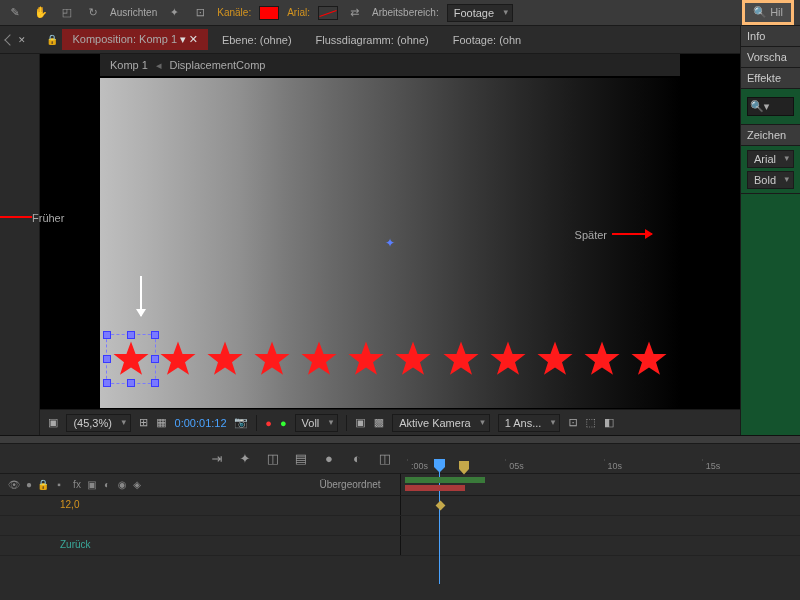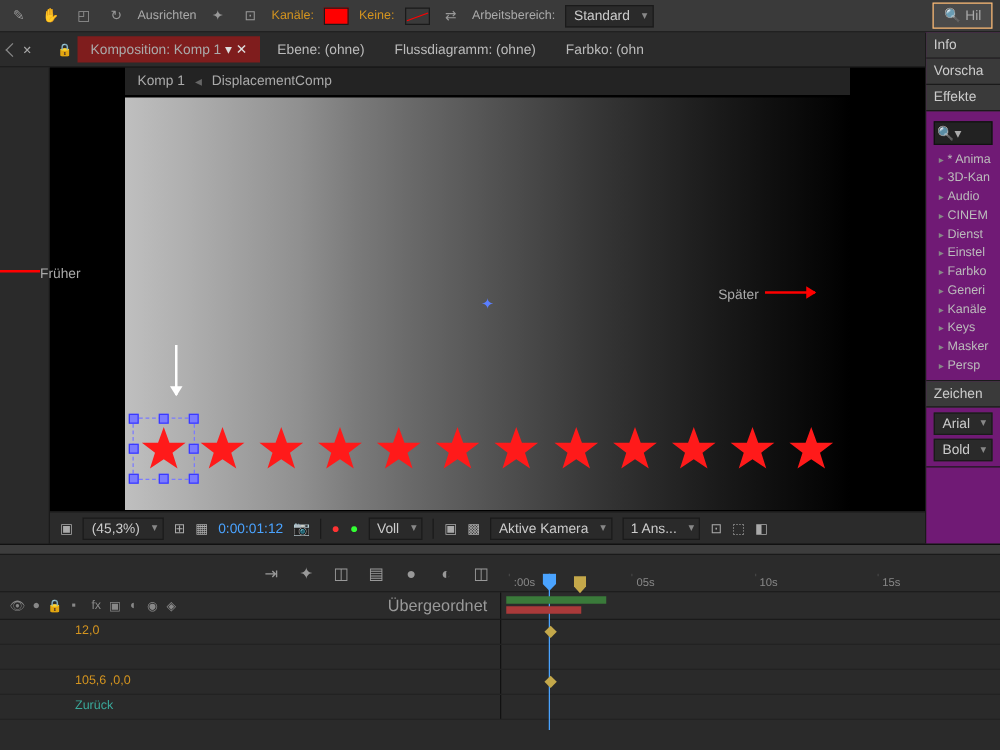--- a/index.html
+++ b/index.html
@@ -6,21 +6,21 @@
 body{background:#262626;width:800px;height:600px;overflow:hidden;position:relative}
 .topbar{height:26px;background:#3a3a3a;border-bottom:1px solid #1a1a1a;display:flex;align-items:center;padding:0 6px;gap:8px}
 .topbar .ico{width:18px;height:18px;display:flex;align-items:center;justify-content:center;color:#999}
 .lbl-sm{font-size:10px}
 .swatch{width:20px;height:14px;border:1px solid #1a1a1a}
 .swatch.red{background:#f00}
 .swatch.none{background:#3a3a3a;position:relative}
 .swatch.none::after{content:"";position:absolute;left:0;top:6px;right:0;height:1px;background:#f00;transform:rotate(-20deg)}
 .dd{background:#2a2a2a;border:1px solid #1a1a1a;padding:2px 18px 2px 6px;font-size:11px;color:#ccc;position:relative}
 .dd::after{content:"▾";position:absolute;right:4px;top:2px;font-size:9px;color:#888}
-.btn-hil{margin-left:auto;background:#4a4a4a;padding:3px 8px;border:1px solid #fdba74}
+.btn-hil{margin-left:auto;background:#4a4a4a;padding:3px 8px;border:3px solid #fdba74}
 .row2{height:28px;background:#2b2b2b;border-bottom:1px solid #1a1a1a;display:flex}
 .row2-l{width:40px;display:flex;align-items:center;gap:4px;padding:0 6px}
 .row2-r{flex:1;display:flex;align-items:center;gap:4px;padding:0 6px}
 .arr{width:8px;height:8px;border-left:1px solid #888;border-bottom:1px solid #888;transform:rotate(45deg)}
 .tab{padding:4px 10px;font-size:11px;color:#bbb}
 .tab.act{background:#7f1d1d;color:#ddd}
 .lock{font-size:10px}
 .crumb{height:22px;background:#232323;display:flex;align-items:center;padding:0 10px;gap:8px;font-size:11px;margin-left:60px;margin-right:60px}
 .crumb .sep{color:#666}
 .main{position:absolute;left:0;top:54px;right:60px;bottom:165px;display:flex}
@@ -37,21 +37,21 @@
 .arrow-d{position:absolute;width:2px;height:40px;background:#fff}
 .arrow-d::after{content:"";position:absolute;bottom:-1px;left:-4px;border-top:8px solid #fff;border-left:5px solid transparent;border-right:5px solid transparent}
 .center-mark{position:absolute;left:50%;top:50%;transform:translate(-50%,-50%);color:#5b7fff;font-size:12px}
 .stars{position:absolute;bottom:28px;left:10px;right:10px;display:flex;justify-content:space-between}
 .star{width:42px;height:42px}
 .star svg{width:100%;height:100%}
 .sel-box{position:absolute;border:1px dashed #7a7aff}
 .handle{position:absolute;width:8px;height:8px;background:#7a7aff;border:1px solid #3a3aff}
 .vtoolbar{height:26px;background:#2b2b2b;border-top:1px solid #1a1a1a;display:flex;align-items:center;padding:0 8px;gap:8px}
 .vtoolbar .sep{width:1px;height:16px;background:#1a1a1a}
-.side{position:absolute;right:0;top:26px;width:60px;bottom:165px;background:#701a75;border-left:1px solid #1a1a1a}
+.side{position:absolute;right:0;top:26px;width:60px;bottom:165px;background:#14532d;border-left:1px solid #1a1a1a}
 .side .panel{border-bottom:1px solid #1a1a1a;padding:4px 6px;font-size:11px;color:#ccc}
 .side .panel.hdr{background:#3a3a3a}
 .side .srch{background:#222;border:1px solid #111;padding:2px;margin:4px 0;display:flex;align-items:center;gap:2px}
 .side ul{list-style:none}
 .side li{padding:2px 0 2px 4px;font-size:10px;color:#bbb;display:flex;align-items:center;gap:3px}
 .side li::before{content:"▸";font-size:8px;color:#888}
 .timeline{position:absolute;left:0;right:0;bottom:0;height:165px;background:#2a2a2a;border-top:1px solid #111}
 .tl-top{height:8px;background:#3d3d3d;border-bottom:1px solid #1a1a1a}
 .tl-tools{height:30px;background:#2b2b2b;border-bottom:1px solid #1a1a1a;display:flex;align-items:center}
 .tl-tools-l{width:200px}
@@ -60,21 +60,21 @@
 .tl-icon{width:18px;height:18px;color:#999;display:flex;align-items:center;justify-content:center;font-size:13px}
 .tl-ruler{position:absolute;inset:0;display:flex;padding-left:4px}
 .tick{position:relative;flex:1;border-left:1px solid #444;font-size:9px;color:#888;padding:2px 0 0 3px}
 .playhead{position:absolute;top:0;bottom:-125px;width:1px;background:#4aa3ff;left:36px}
 .playhead::before{content:"";position:absolute;top:0;left:-5px;width:11px;height:14px;background:#4aa3ff;clip-path:polygon(0 0,100% 0,100% 60%,50% 100%,0 60%)}
 .marker{position:absolute;top:2px;left:56px;width:10px;height:14px;background:#c4a84a;clip-path:polygon(0 0,100% 0,100% 60%,50% 100%,0 60%)}
 .tl-hdr2{height:22px;background:#2b2b2b;border-bottom:1px solid #1a1a1a;display:flex;align-items:center}
 .tl-hdr2-l{width:300px;display:flex;align-items:center;gap:6px;padding:0 8px}
 .switches{display:flex;gap:3px}
 .sw{width:12px;height:12px;color:#888;font-size:10px;display:flex;align-items:center;justify-content:center}
-.tl-hdr2-m{flex:0 0 100px;font-size:13px;color:#999;text-align:center}
+.tl-hdr2-m{flex:0 0 100px;font-size:10px;color:#999;text-align:center}
 .tl-hdr2-r{flex:1;border-left:1px solid #111;position:relative;height:100%}
 .bar-g{position:absolute;left:4px;top:3px;height:6px;width:80px;background:#3a7a3a}
 .bar-r{position:absolute;left:4px;top:11px;height:6px;width:60px;background:#aa3a3a}
 .tl-row{height:20px;display:flex;border-bottom:1px solid #222}
 .tl-row-l{width:300px;padding:3px 8px 3px 60px;font-size:10px}
 .tl-row-l.orange{color:#d4941f}
 .tl-row-l.teal{color:#3aa89a}
 .tl-row-m{flex:0 0 100px}
 .tl-row-r{flex:1;border-left:1px solid #111;position:relative}
 .kf{position:absolute;width:7px;height:7px;background:#c4a84a;transform:rotate(45deg);top:6px}
@@ -85,39 +85,39 @@
 <div class="topbar">
   <span class="ico">✎</span>
   <span class="ico">✋</span>
   <span class="ico">◰</span>
   <span class="ico">↻</span>
   <span class="lbl-sm">Ausrichten</span>
   <span class="ico">✦</span>
   <span class="ico">⊡</span>
   <span class="lbl-sm" style="color:#d4941f">Kanäle:</span>
   <div class="swatch red"></div>
-  <span class="lbl-sm" style="color:#d4941f">Keine:</span>
+  <span class="lbl-sm" style="color:#d4941f">Arial:</span>
   <div class="swatch none"></div>
   <span class="ico">⇄</span>
   <span class="lbl-sm">Arbeitsbereich:</span>
-  <div class="dd">Standard</div>
+  <div class="dd">Footage</div>
   <div class="btn-hil">🔍 <span>Hil</span></div>
 </div>
 
 <div class="row2">
   <div class="row2-l">
       <span class="arr"></span>
       <span style="font-size:9px">✕</span>
     </div>
   <div class="row2-r">
     <span class="lock">🔒</span>
     <div class="tab act"><span>Komposition: Komp 1</span> ▾ ✕</div>
     <div class="tab">Ebene: (ohne)</div>
     <div class="tab">Flussdiagramm: (ohne)</div>
-    <div class="tab">Farbko: (ohn</div>
+    <div class="tab">Footage: (ohn</div>
   </div>
 </div>
 
 <div class="main">
   <div class="left-rail"></div>
   <div class="viewer">
     <div class="crumb">
       <span>Komp 1</span>
       <span class="sep">◂</span>
       <span>DisplacementComp</span>
@@ -202,34 +202,20 @@
     </div>
   </div>
 </div>
 
 <div class="side">
   <div class="panel hdr">Info</div>
   <div class="panel hdr">Vorscha</div>
   <div class="panel hdr">Effekte</div>
   <div class="panel">
     <div class="srch">🔍▾</div>
-    <ul id="fxlist">
-        <li>* Anima</li>
-        <li>3D-Kan</li>
-        <li>Audio</li>
-        <li>CINEM</li>
-        <li>Dienst</li>
-        <li>Einstel</li>
-        <li>Farbko</li>
-        <li>Generi</li>
-        <li>Kanäle</li>
-        <li>Keys</li>
-        <li>Masker</li>
-        <li>Persp</li>
-      </ul>
   </div>
   <div class="panel hdr">Zeichen</div>
   <div class="panel">
     <div class="dd" style="margin-bottom:3px">Arial</div>
     <div class="dd">Bold</div>
   </div>
 </div>
 
 <div class="timeline">
   <div class="tl-top"></div>
@@ -284,25 +270,18 @@
         <div class="tl-row-r">
           <div class="kf" style="left: 36px;"></div>
         </div>
       </div>
       <div class="tl-row">
         <div class="tl-row-l "></div>
         <div class="tl-row-m"></div>
         <div class="tl-row-r"></div>
       </div>
       <div class="tl-row">
-        <div class="tl-row-l orange">105,6 ,0,0</div>
-        <div class="tl-row-m"></div>
-        <div class="tl-row-r">
-          <div class="kf" style="left: 36px;"></div>
-        </div>
-      </div>
-      <div class="tl-row">
         <div class="tl-row-l teal">Zurück</div>
         <div class="tl-row-m"></div>
         <div class="tl-row-r"></div>
       </div>
     </div>
 </div>
 
 </body></html>

